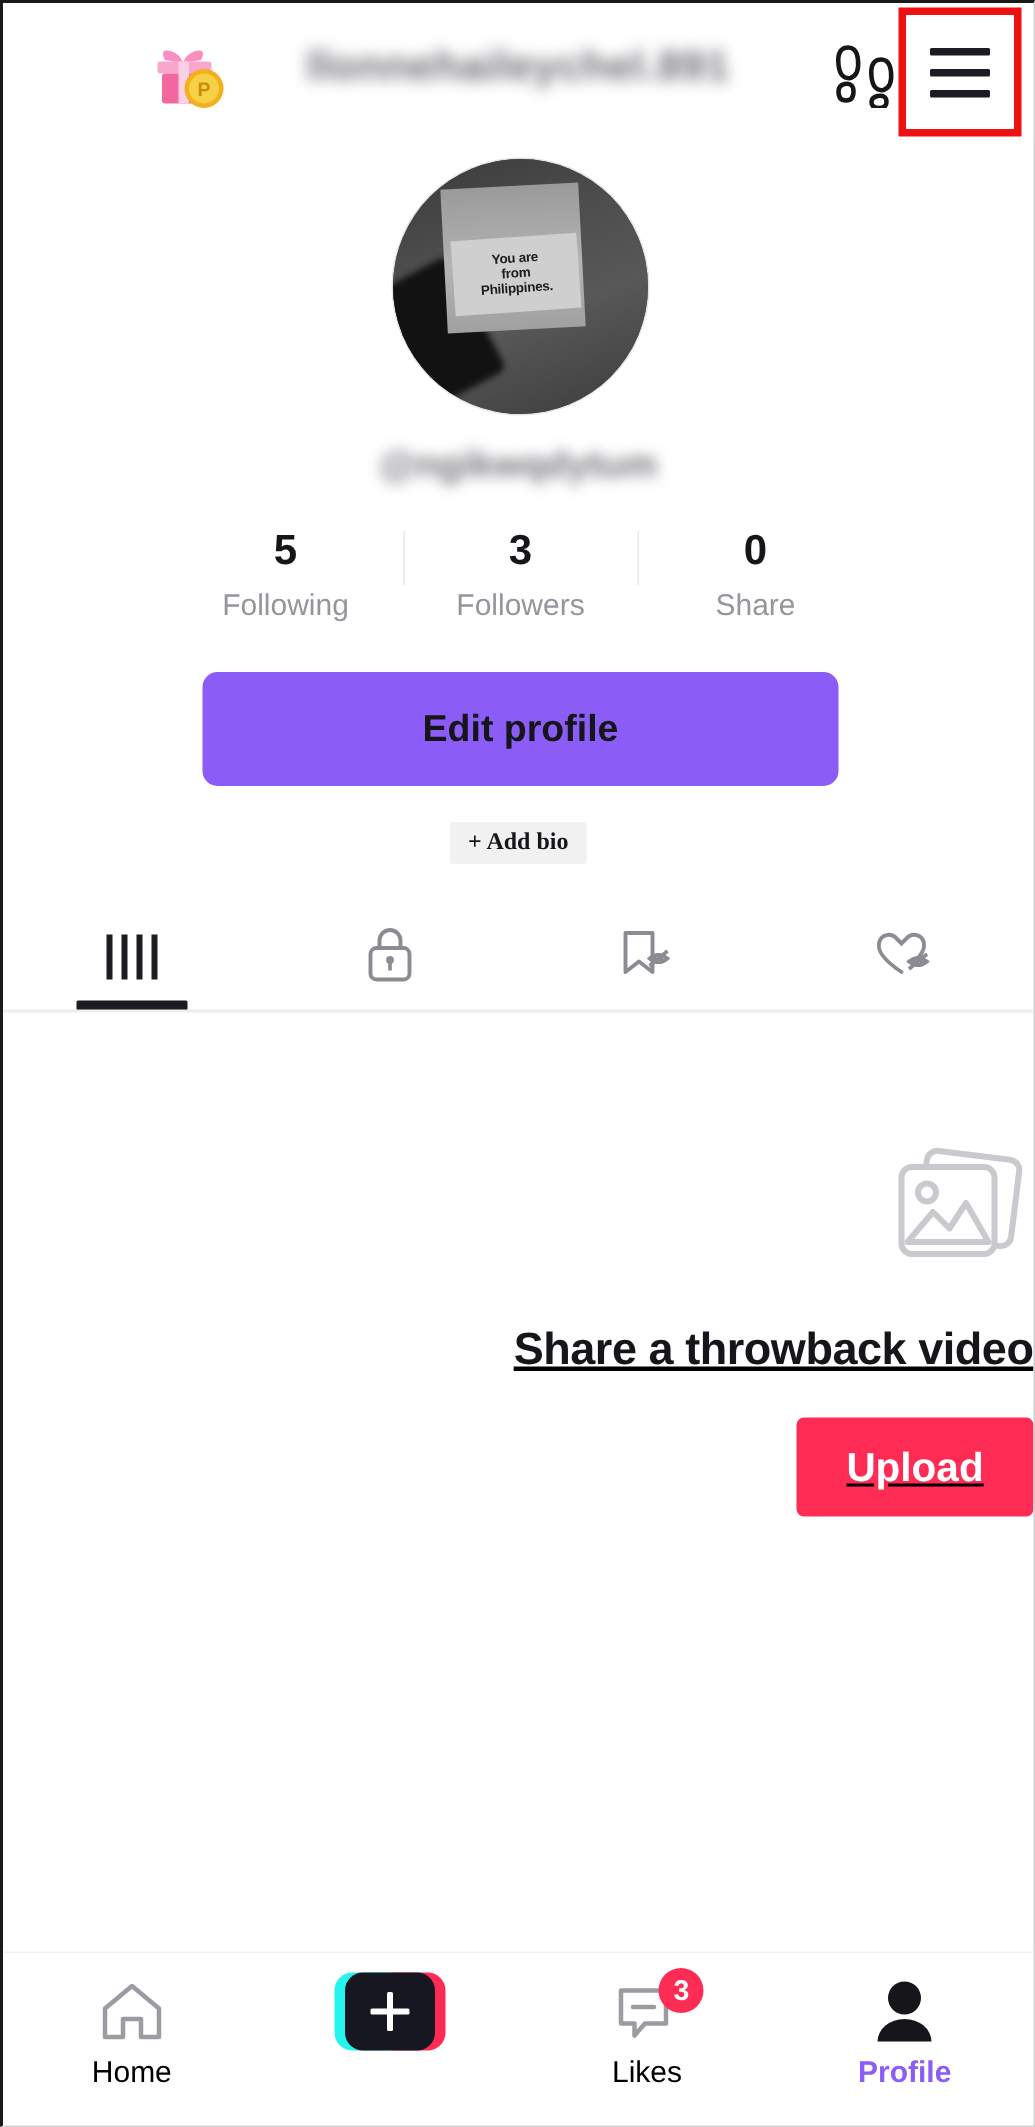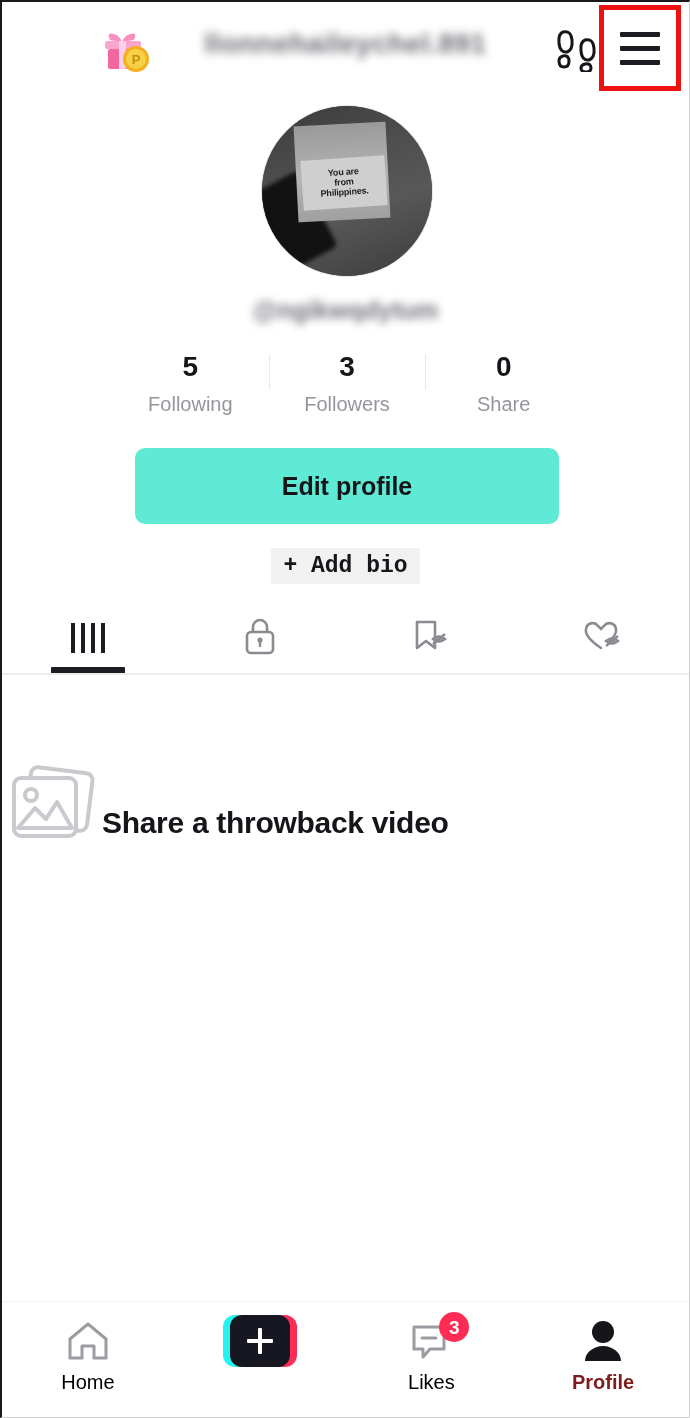--- a/index.html
+++ b/index.html
@@ -203,21 +203,21 @@
     position: absolute;
     left: 133px;
     top: 446px;
     width: 424px;
     display: flex;
     gap: 10px;
   }
   .action-btn {
     flex: 1;
     height: 76px;
-    background: #5eead4;
+    background: #8b5cf6;
     border: none;
     border-radius: 10px;
     font-family: "Liberation Sans", sans-serif;
     font-size: 25px;
     font-weight: 700;
     color: #15151a;
     cursor: pointer;
     display: flex;
     align-items: center;
     justify-content: center;
@@ -227,22 +227,22 @@
     position: absolute;
     left: 0; right: 0;
     top: 546px;
     display: flex;
     justify-content: center;
   }
   .addbio-chip {
     background: #f1f1f2;
     border: none;
     padding: 5px 12px;
-    font-family: Liberation Mono, monospace;
-    font-size: 23px;
+    font-family: Liberation Serif, serif;
+    font-size: 16px;
     font-weight: 700;
     color: #15151a;
     cursor: pointer;
     border-radius: 2px;
   }
 
   
   .tabs {
     position: absolute;
     left: 0;
@@ -290,22 +290,23 @@
     height: 30px;
     background: #1c1c22;
   }
 
   
   .empty {
     position: absolute;
     left: 0; right: 0;
     top: 762px;
     display: flex;
-    flex-direction: row;
-    align-items: center;
+    flex-direction: column;
+    align-items: flex-end;
+    text-decoration: underline;
   }
   .empty-title {
     margin-top: 24px;
     font-size: 30px;
     font-weight: 700;
     color: #15151a;
     letter-spacing: -0.3px;
   }
   .upload-btn {
     margin-top: 28px;
@@ -349,21 +350,21 @@
     justify-content: center;
     position: relative;
   }
   .nav-label {
     margin-top: 4px;
     font-size: 20px;
     color: #000000;
     line-height: 24px;
   }
   .navitem.active .nav-label {
-    color: #7f1d1d;
+    color: #8b5cf6;
     font-weight: 700;
   }
 
   
   .create-btn {
     position: relative;
     width: 74px;
     height: 52px;
   }
   .create-cyan {
@@ -556,20 +557,21 @@
   <div class="empty">
     <span>
       <svg viewBox="0 0 100 90" width="100" height="90">
         <rect x="26" y="6" width="62" height="58" rx="7" fill="none" stroke="#c9c9ce" stroke-width="4" transform="rotate(7 57 35)"></rect>
         <rect x="12" y="14" width="62" height="58" rx="7" fill="#ffffff" stroke="#c9c9ce" stroke-width="4"></rect>
         <circle cx="29" cy="31" r="6" fill="none" stroke="#c9c9ce" stroke-width="4"></circle>
         <path d="M16 64 L33 44 L44 55 L55 38 L70 64 Z" fill="#ffffff" stroke="#c9c9ce" stroke-width="4" stroke-linejoin="round"></path>
       </svg>
     </span>
     <div class="empty-title">Share a throwback video</div>
+    <button class="upload-btn">Upload</button>
   </div>
 
   <div class="bottomnav">
 
     <div class="navitem">
       <span class="nav-icon">
         <svg viewBox="0 0 44 42" width="44" height="42">
           <path d="M4 19 L22 4 L40 19 V38 H28 V26 H16 V38 H4 Z" fill="none" stroke="#9b9ba1" stroke-width="3" stroke-linejoin="round"></path>
         </svg>
       </span>

